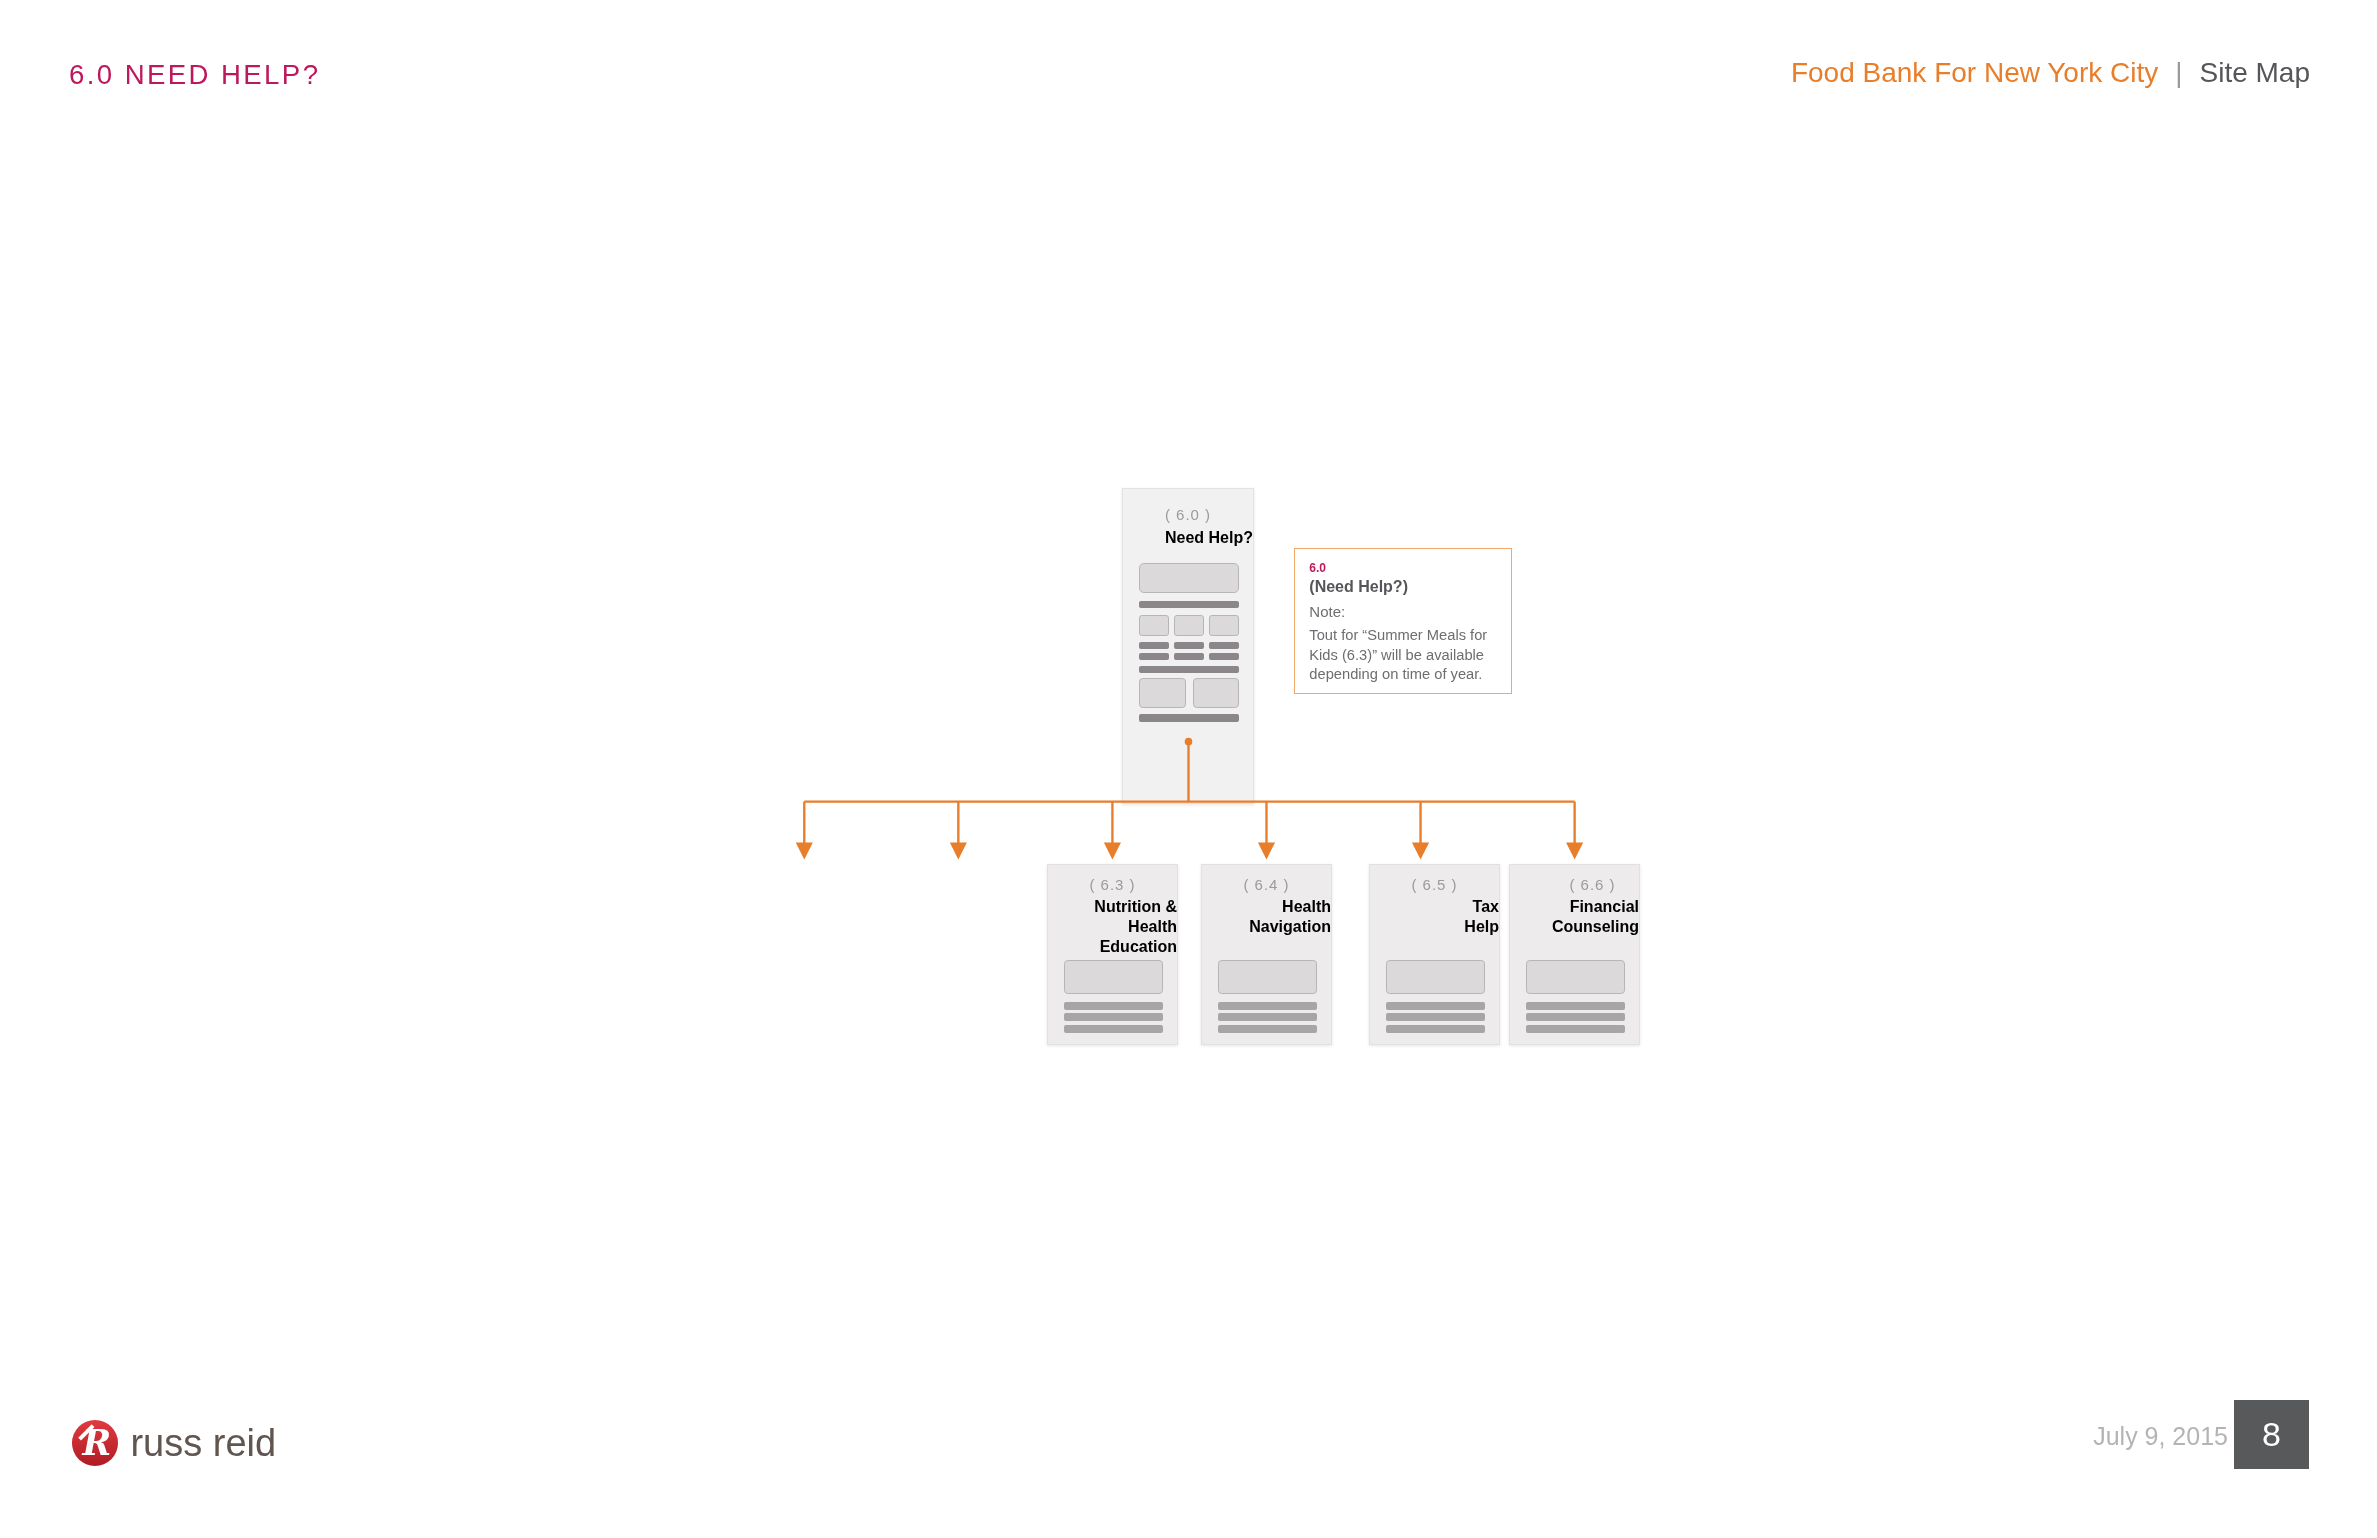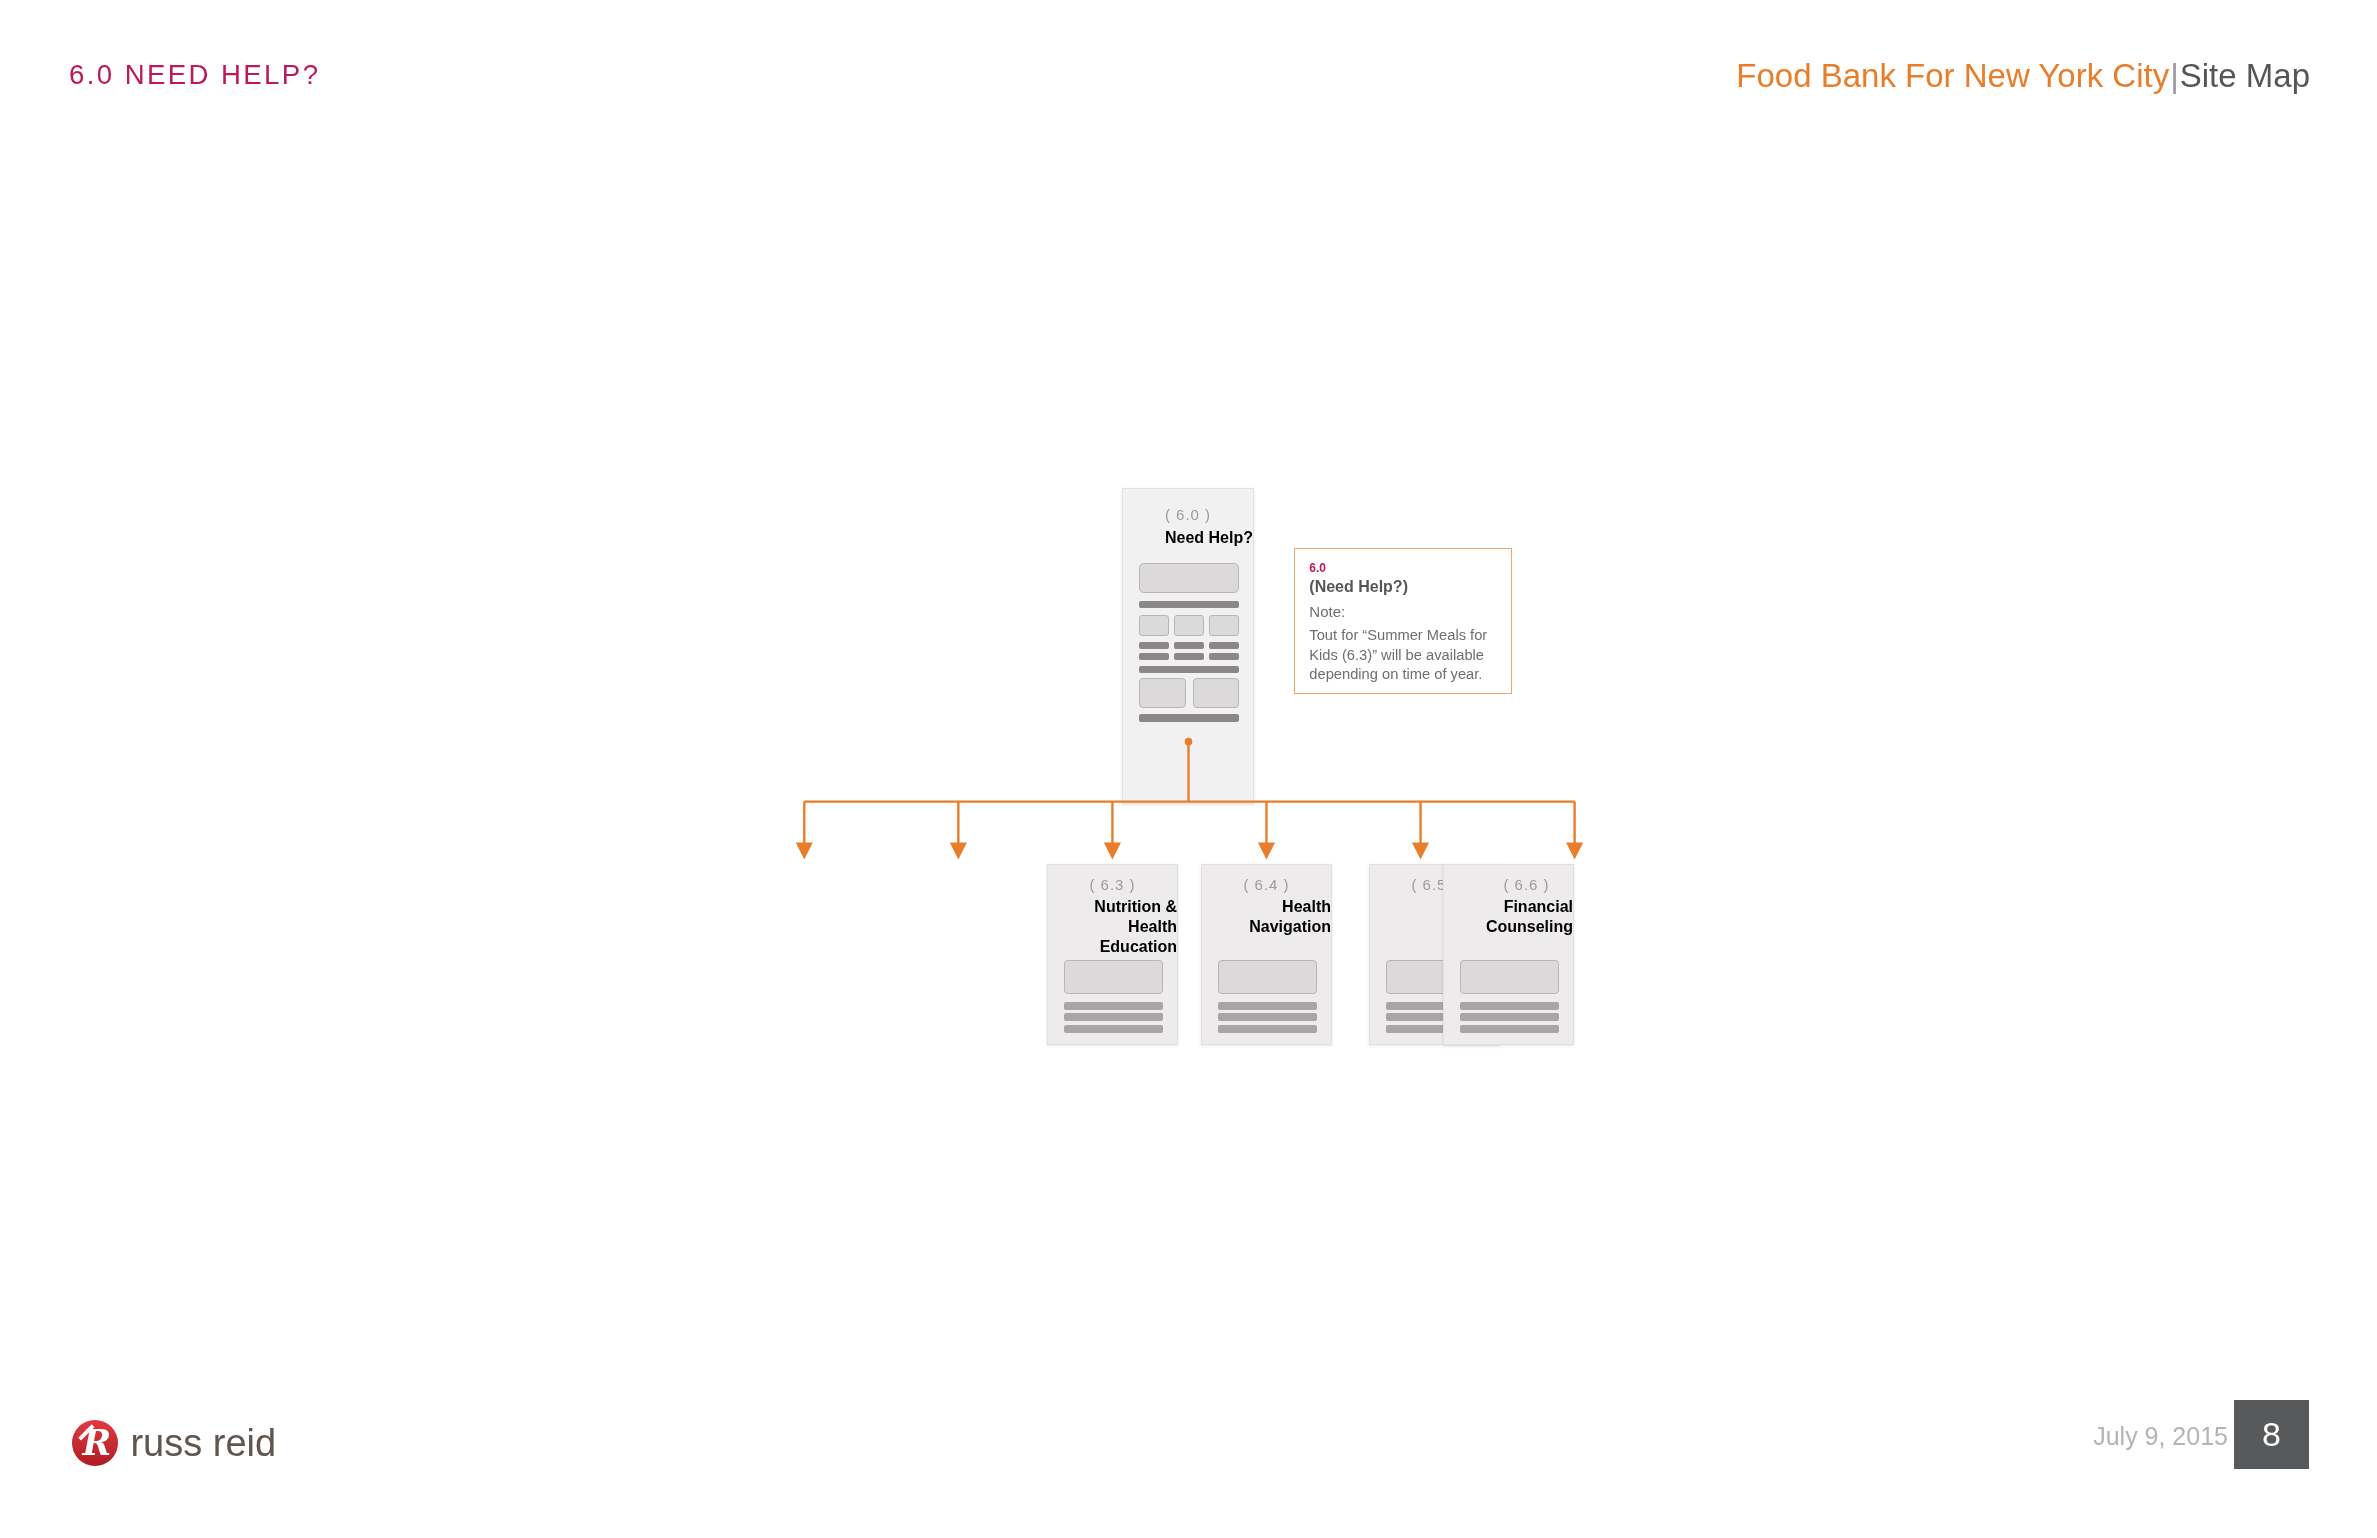--- a/index.html
+++ b/index.html
@@ -3,22 +3,22 @@
 <meta charset="utf-8">
 <style>
   * { margin:0; padding:0; box-sizing:border-box; }
   html,body { background:#fff; }
   body { font-family:"Liberation Sans", sans-serif; }
   .page { position:relative; width:2378px; height:1539px; background:#ffffff; overflow:hidden; }
 
   
   .hdr-left { position:absolute; left:69px; top:59px; font-size:27.6px; letter-spacing:2.4px;
               color:#be185d; }
-  .hdr-right { position:absolute; right:68px; top:57px; font-size:33px; color:#56565a;
-               display:flex; align-items:baseline; gap:1px; white-space:nowrap; }
+  .hdr-right { position:absolute; right:68px; top:57px; font-size:28px; color:#56565a;
+               display:flex; align-items:baseline; gap:17px; white-space:nowrap; }
   .hdr-client { color:#e87d2a; }
   .hdr-sep { color:#9a999d; font-weight:300; }
 
   
   .node { position:absolute; background:#f2f1f1; border:1px solid #e4e2e2;
           box-shadow:0 1px 2.9px rgba(0,0,0,0.10); }
   .node-root { left:1122px; top:488px; width:132px; height:316px; }
   .node-id { text-align:center; color:#9b9a9e; font-size:15px; letter-spacing:1px; }
   .node-title { text-align:right; color:#000000; font-size:16px; font-weight:bold;
                 line-height:1.25; white-space:pre-line; margin-top:4.8px; }
@@ -163,21 +163,21 @@
   <div class="node node-child" style="left:1369px;">
     <div class="node-id">( 6.5 )</div>
     <div class="node-title">Tax
 Help</div>
     <div class="child-thumb"></div>
     <div class="child-bar" style="top:137px;"></div>
     <div class="child-bar" style="top:148px;"></div>
     <div class="child-bar" style="top:160px;"></div>
   </div>
 
-  <div class="node node-child" style="left:1443px;padding-left:36px;">
+  <div class="node node-child" style="left:1509px;padding-left:36px;">
     <div class="node-id">( 6.6 )</div>
     <div class="node-title">Financial
 Counseling</div>
     <div class="child-thumb"></div>
     <div class="child-bar" style="top:137px;"></div>
     <div class="child-bar" style="top:148px;"></div>
     <div class="child-bar" style="top:160px;"></div>
   </div>
 
   <div class="logo-wrap">

